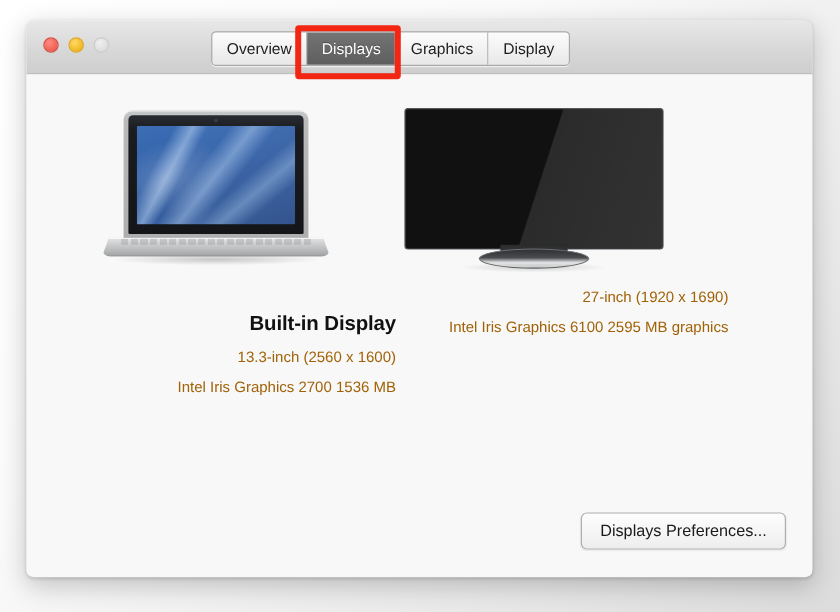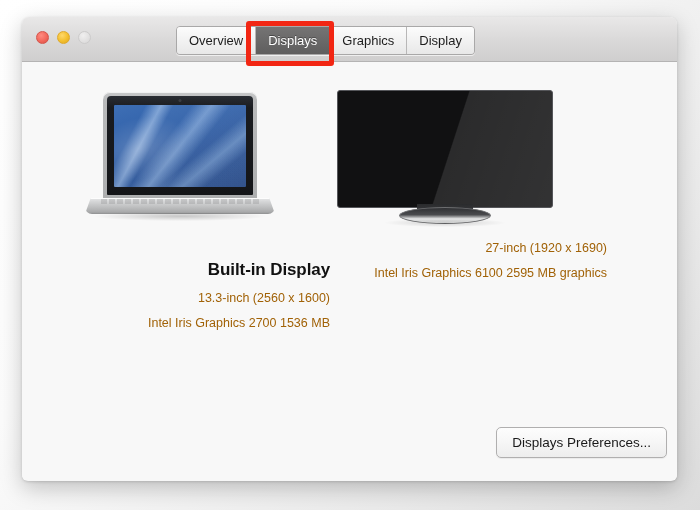--- a/index.html
+++ b/index.html
@@ -304,21 +304,21 @@
     top: 130px;
     transform: translateX(-50%);
     width: 120px;
     height: 7px;
     background: radial-gradient(ellipse at 50% 40%, rgba(0,0,0,0.16) 0%, rgba(0,0,0,0) 72%);
   }
 
   
   #prefs-button {
     position: absolute;
-    right: 10px;
+    right: 22px;
     bottom: 22px;
     height: 29px;
     padding: 0 15px;
     display: flex;
     align-items: center;
     justify-content: center;
     font-size: 13.5px;
     color: #1a1a1a;
     background: linear-gradient(to bottom, #fdfdfd 0%, #f6f6f6 50%, #ededed 100%);
     border: 1px solid #b0afaf;

